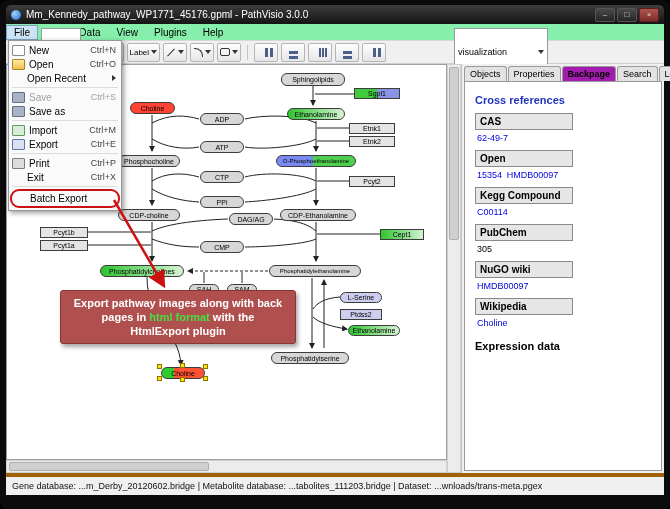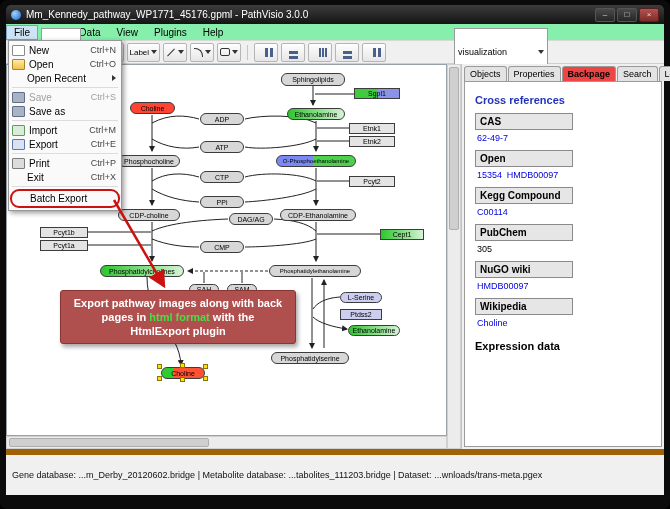--- a/index.html
+++ b/index.html
@@ -67,29 +67,29 @@
   .fm-label{flex:1;white-space:nowrap;}
   .fm-short{color:#444;margin-left:6px;font-size:9px;}
   .fm-item.disabled .fm-label,.fm-item.disabled .fm-short{color:#9f9f9f;}
   .fm-sub{width:0;height:0;border-top:3px solid transparent;border-bottom:3px solid transparent;border-left:4px solid #333;}
   .fm-sep{height:1px;background:#dcdcdc;margin:2px 3px;}
   .fm-item.batch{border:2px solid #cc1111;border-radius:9px;height:15px;margin:0 1px;}
   
   .panel{width:202px;display:flex;flex-direction:column;background:#f0f0f0;border-left:1px solid #c2c2c2;flex:none;}
   .tabs{display:flex;font-size:9px;padding:2px 2px 0;flex:none;}
   .tab{padding:2px 5px;border:1px solid #9a9a9a;border-bottom:none;background:#e3e3e3;border-radius:3px 3px 0 0;margin-right:1px;white-space:nowrap;}
-  .tab.active{background:#ef4444;font-weight:bold;}
+  .tab.active{background:#a21caf;font-weight:bold;}
   .panel-body{flex:1;background:#fff;border:1px solid #9a9a9a;margin:0 2px 2px;padding:4px 10px;overflow:hidden;font-size:10px;}
   .xref-title{color:#2233bb;font-weight:bold;font-size:11px;margin:8px 0 6px;}
   .xref-header{width:88px;background:#e6e6e6;border:1px solid #8a8a8a;padding:2px 4px;font-weight:bold;font-size:10px;margin-top:7px;box-sizing:content-box;}
   .xref-link{display:inline-block;color:#0000dd;font-size:9px;margin:3px 0 0 2px;}
   .xref-plain{display:inline-block;color:#000;font-size:9px;margin:3px 0 0 2px;}
   .expr-title{font-weight:bold;font-size:11px;margin-top:12px;color:#000;}
   
-  .statusbar{height:16px;display:flex;align-items:center;font-size:9px;padding:12px 6px;background:#f0f0f0;border-top:6px solid #a16207;color:#111;flex:none;white-space:nowrap;overflow:hidden;}
+  .statusbar{height:16px;display:flex;align-items:center;font-size:9px;padding:1px 6px;background:#f0f0f0;border-top:4px solid #a16207;color:#111;flex:none;white-space:nowrap;overflow:hidden;}
   
   .overlay-svg{position:absolute;inset:0;z-index:50;pointer-events:none;}
   .edges-svg{position:absolute;left:0;top:0;}
 </style>
 </head>
 <body>
 
 <div class="frame">
 
   <div class="titlebar">

